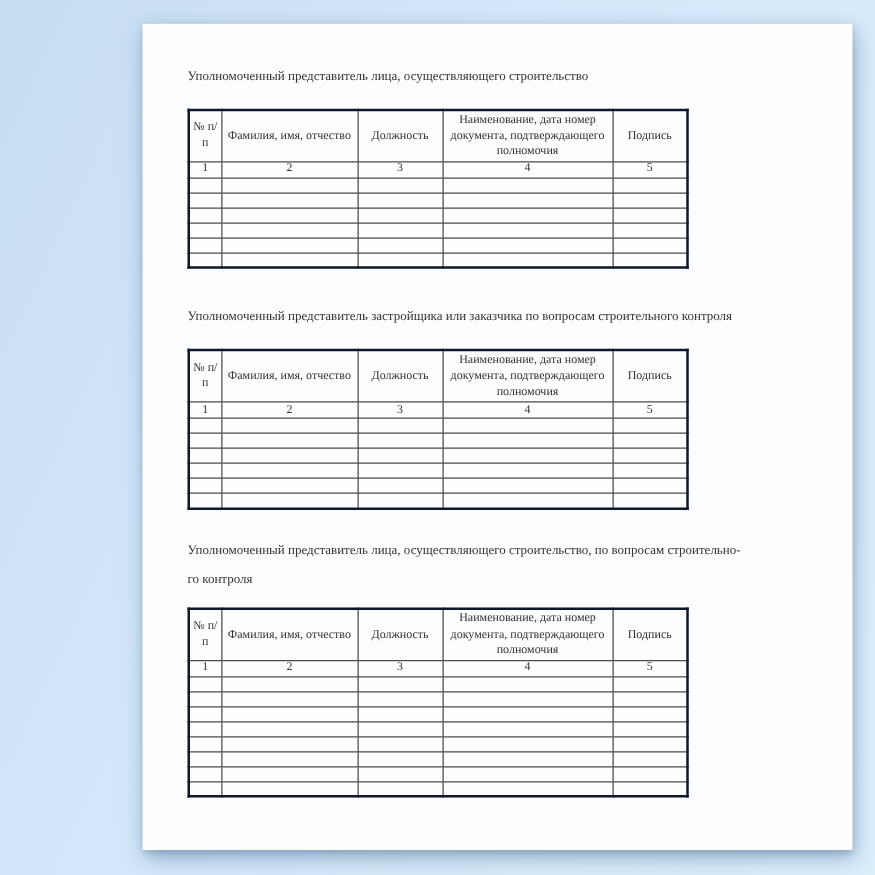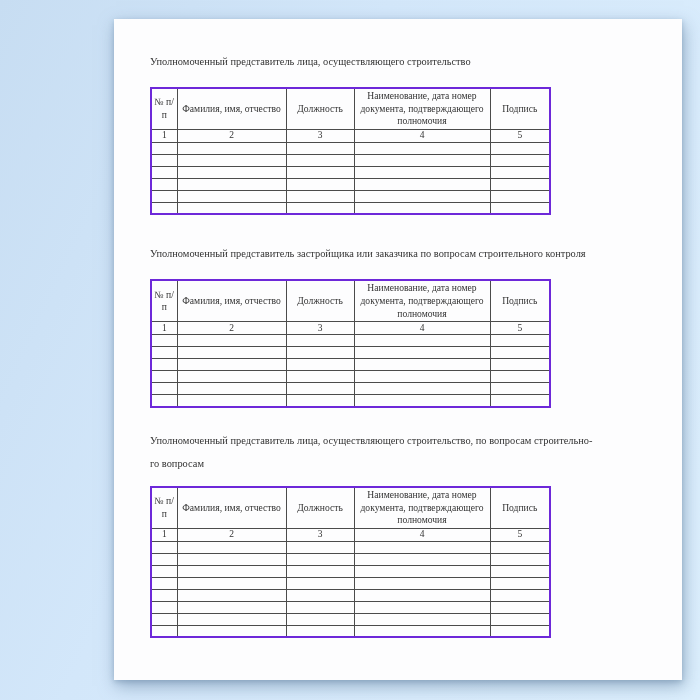--- a/index.html
+++ b/index.html
@@ -31,21 +31,21 @@
     font-size: 10.4px;
     line-height: 23px;
     color: #333;
   }
   .doc-section.third .doc-title { margin-bottom: 11px; }
   .tline { display: block; white-space: nowrap; }
   table.grid {
     border-collapse: collapse;
     table-layout: fixed;
     width: 399px;
-    border: 2px solid #6d28d9;
+    border: 2px solid #0f172a;
   }
   .grid col.c1 { width: 26px; }
   .grid col.c2 { width: 109px; }
   .grid col.c3 { width: 68px; }
   .grid col.c4 { width: 136px; }
   .grid col.c5 { width: 60px; }
   .grid th, .grid td {
     border: 1px solid #4b4b4b;
     font-weight: normal;
     text-align: center;
@@ -217,21 +217,21 @@
               <td></td>
               <td></td>
             </tr>
           </tbody>
       </table>
     </section>
 
     <section class="doc-section third">
       <p class="doc-title">
         <span class="tline">Уполномоченный представитель лица, осуществляющего строительство, по вопросам строительно-</span>
-        <span class="tline">го вопросам</span>
+        <span class="tline">го контроля</span>
       </p>
       <table class="grid">
         <colgroup>
             <col class="c1">
             <col class="c2">
             <col class="c3">
             <col class="c4">
             <col class="c5">
           </colgroup>
         <thead>

